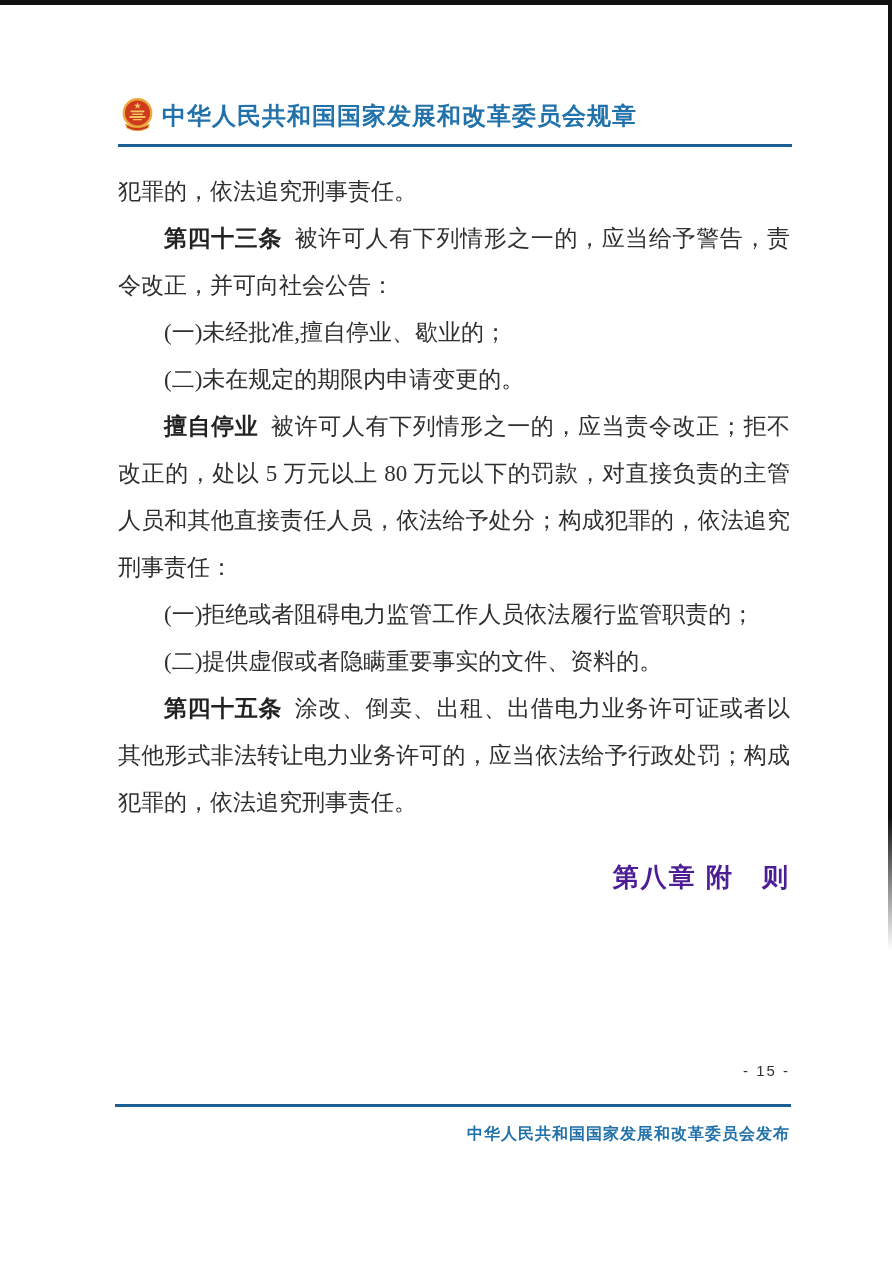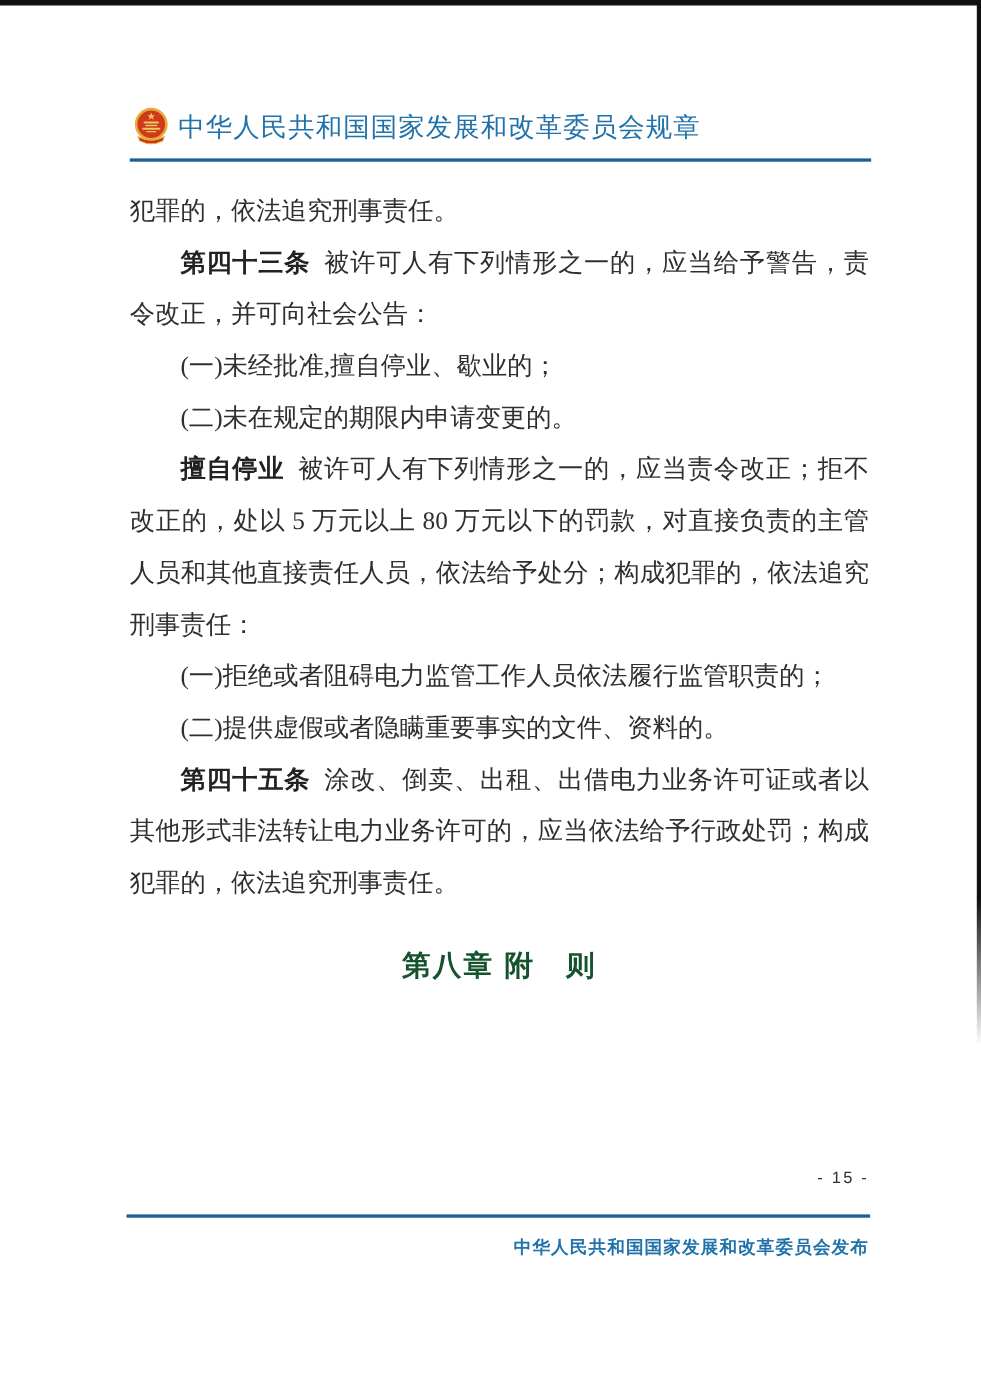--- a/index.html
+++ b/index.html
@@ -20,42 +20,42 @@
     background: linear-gradient(180deg, #101010 0%, #101010 86%, rgba(16,16,16,0) 100%);
   }
   
   .header-row {
     position: absolute; top: 97px; left: 120px; width: 672px;
     display: flex; align-items: center; gap: 7px;
   }
   .emblem { width: 35px; height: 37px; flex: 0 0 auto; }
   .header-title {
     font-family: "Liberation Sans", sans-serif;
-    font-weight: normal; font-size: 24px; color: #2172aa;
+    font-weight: bold; font-size: 24px; color: #2172aa;
     letter-spacing: 1px; white-space: nowrap;
   }
   .header-rule {
     position: absolute; top: 144px; left: 118px; width: 674px; height: 3px;
     background: #1e5f93;
   }
   
   .body-text {
     position: absolute; top: 168px; left: 118px; width: 672px;
     font-size: 23px; line-height: 47px; color: #2f2f2f;
     text-align: justify;
   }
   .para { margin: 0; }
   .para.indent { text-indent: 2em; }
   .lead { font-family: "Liberation Sans", sans-serif; font-weight: bold; color: #222; margin-right: 0.55em; }
   .lead:empty { margin-right: 0; }
   .chapter-heading {
     margin: 28px 0 55px 0;
-    text-align: center; text-indent: 0;
+    text-align: right; text-indent: 0;
     font-family: "Liberation Sans", sans-serif;
-    font-weight: bold; font-size: 26px; color: #14532d;
+    font-weight: bold; font-size: 26px; color: #4c1d95;
     line-height: 47px; letter-spacing: 2px;
   }
   
   .page-number {
     position: absolute; top: 1062px; left: 118px; width: 672px;
     text-align: right; font-size: 15px; color: #303030;
     font-family: Liberation Sans, sans-serif; letter-spacing: 2px;
   }
   .footer-rule {
     position: absolute; top: 1104px; left: 115px; width: 676px; height: 3px;

